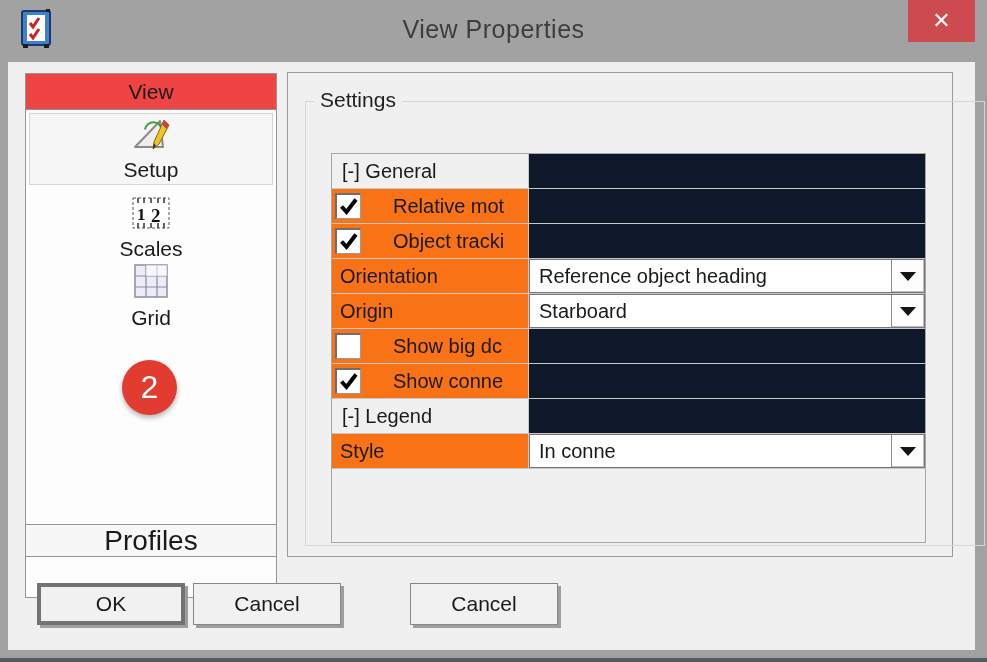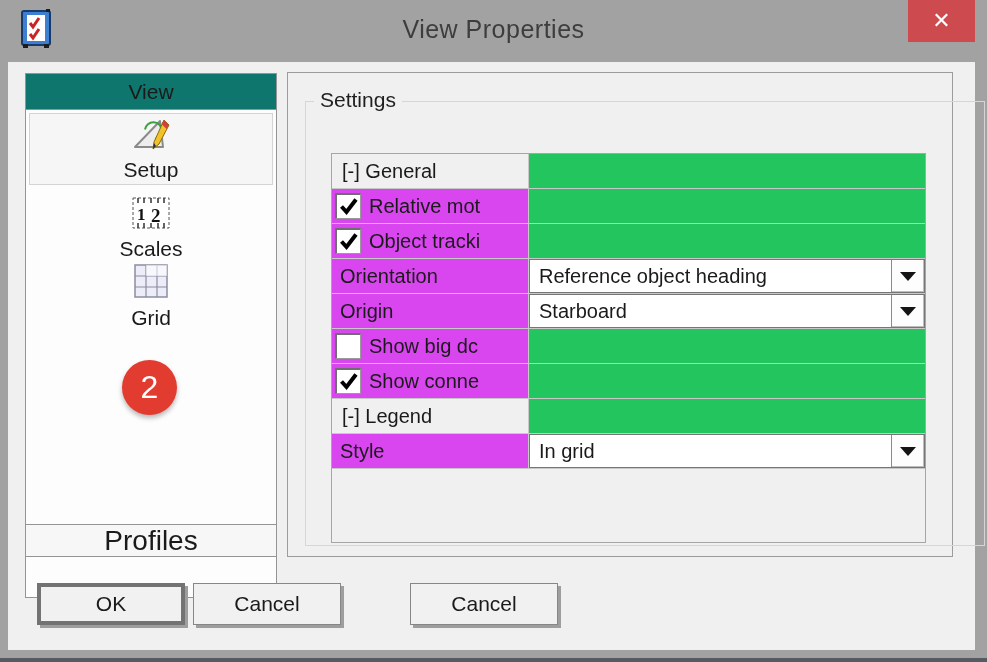--- a/index.html
+++ b/index.html
@@ -27,21 +27,21 @@
   .bottom-edge { position: absolute; left: 0; bottom: 0; width: 100%; height: 4px; background: #565b61; }
 
   .client {
     position: absolute; left: 8px; top: 62px; width: 967px; height: 588px;
     background: #f0f0f0;
   }
 
   
   .view-header {
     position: absolute; left: 17px; top: 11px; width: 252px; height: 37px;
-    background: #0f766e; border: 1px solid #949494;
+    background: #ef4444; border: 1px solid #949494;
     display: flex; align-items: center; justify-content: center; font-size: 21px;
   }
   .sidebar-body {
     position: absolute; left: 17px; top: 47px; width: 252px; height: 489px;
     background: #fdfdfd; border: 1px solid #949494;
   }
   .setup-item {
     position: absolute; left: 3px; top: 3px; right: 3px; height: 72px;
     background: #f6f6f6; border: 1px solid #d4d4d4;
     display: flex; flex-direction: column; align-items: center; justify-content: center;
@@ -79,23 +79,23 @@
   .property-grid {
     position: absolute; left: 25px; top: 23px; width: 595px; height: 390px;
     border: 1px solid #a6a6a6; background: #f0f0f0; overflow: hidden; margin-top: 28px;
   }
   .row { display: flex; height: 35px; border-bottom: 1px solid #c8c8c8; }
   .label-cell {
     width: 197px; border-right: 1px solid #c8c8c8;
     display: flex; align-items: center; font-size: 20px; overflow: hidden; white-space: nowrap;
   }
   .label-cell.cat { background: #f0f0f0; padding-left: 10px; }
-  .label-cell.prop { background: #d946ef; padding-left: 8px; }
+  .label-cell.prop { background: #f97316; padding-left: 8px; gap: 24px; }
   .label-cell.prop.has-cb { padding-left: 3px; }
-  .value-cell { flex: 1; position: relative; background: #22c55e; }
+  .value-cell { flex: 1; position: relative; background: #0f172a; }
   .checkbox {
     width: 26px; height: 26px; flex: 0 0 26px; background: #fff;
     border: 1px solid #9a9a9a; border-top: 2px solid #6e6e6e; border-left: 2px solid #6e6e6e;
     margin-right: 8px; display: flex; align-items: center; justify-content: center;
   }
   .combo {
     position: absolute; top: 0; left: 0; right: 0; bottom: 0;
     background: #fff; border: 1px solid #767676; display: flex; align-items: stretch;
   }
   .combo-text {
@@ -278,21 +278,21 @@
               <span>[-] Legend</span>
             </div>
             <div class="value-cell"></div>
           </div>
           <div class="row">
             <div class="label-cell prop">
               <span>Style</span>
             </div>
             <div class="value-cell">
               <div class="combo">
-                <span class="combo-text">In grid</span>
+                <span class="combo-text">In conne</span>
                 <span class="combo-btn">
                   <span class="arr"></span>
                 </span>
               </div>
             </div>
           </div>
         </div>
     </div>
   </div>
 

